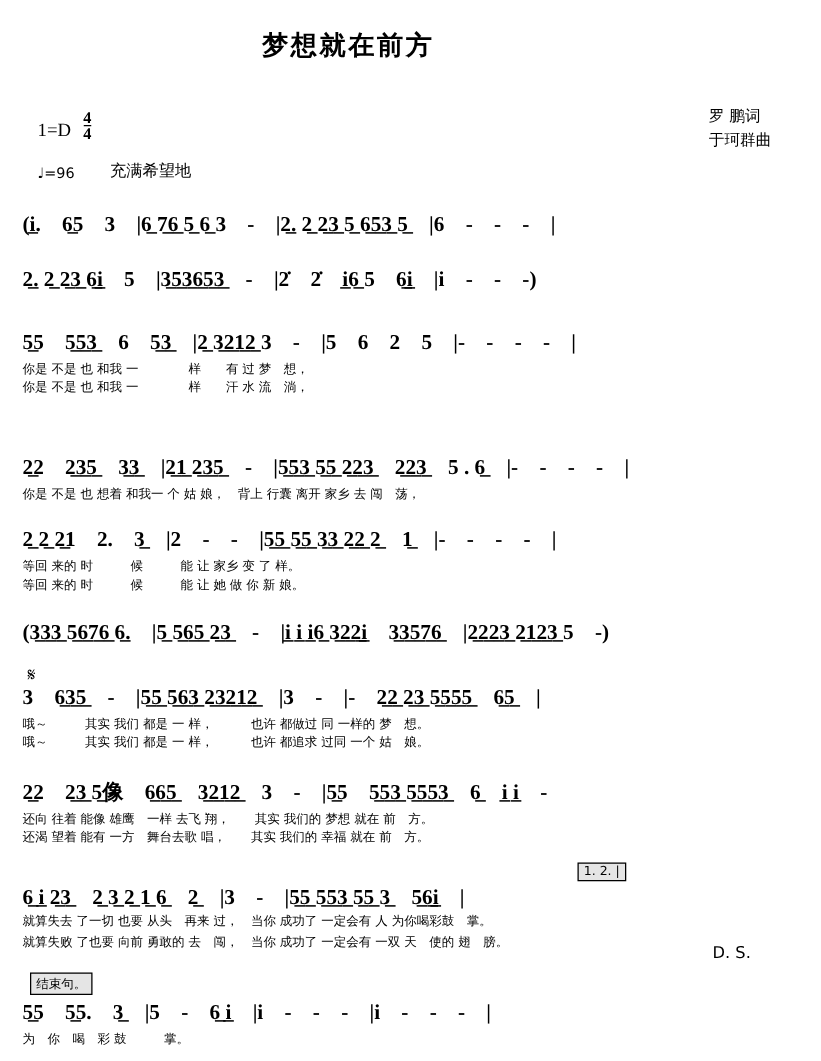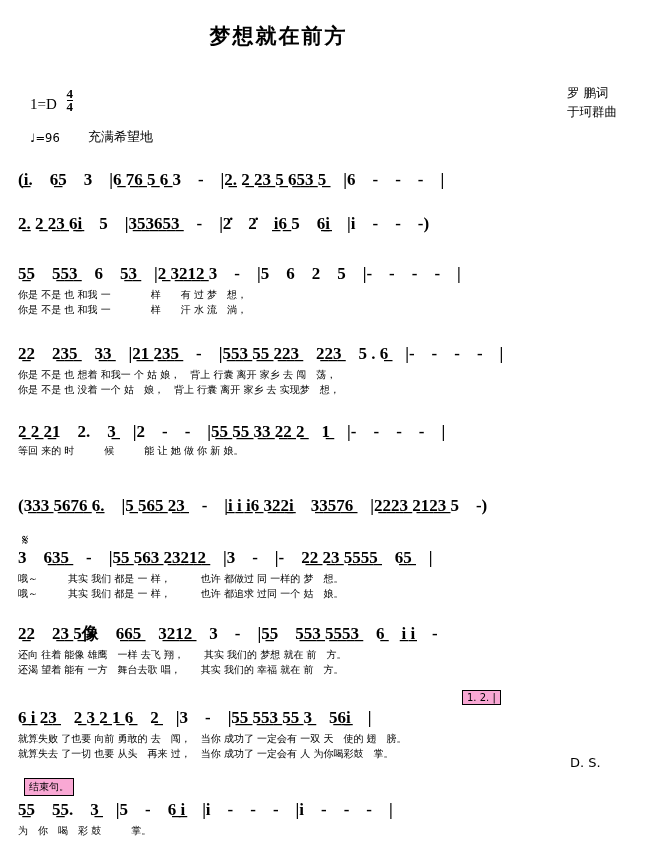--- a/index.html
+++ b/index.html
@@ -70,21 +70,21 @@
   .segno{
     position:absolute;left:22px;
     font-size:15px;
   }
   .endbox{
     position:absolute;
     border:1px solid #000;
     font-size:10px;
     padding:1px 4px;
     font-family:"DejaVu Sans", sans-serif;
-    background:#f9a8d4;
+    background:#e5e5e5;
   }
   .ds{
     position:absolute;
     font-size:13px;font-weight:normal;
     font-family:"DejaVu Sans", sans-serif;
   }
 </style>
 </head>
 <body>
 
@@ -115,28 +115,28 @@
   <div class="line" style="top:212px;">
     <div class="notes">2̲. 2̲ 2̲3̲ 6̲i̲　5　|3̲5̲3̲6̲5̲3̲　-　|2̇　2̇　i̲6̲ 5　6̲i̲　|i　-　-　-)</div>
   </div>
 
   <div class="line" style="top:262px;">
     <div class="notes">5̲5　5̲5̲3̲　6　5̲3̲　|2̲ 3̲2̲1̲2̲ 3　-　|5　6　2　5　|-　-　-　-　|</div>
     <div class="lyric">你是 不是 也 和我 一　　　　样　　有 过 梦　想，</div>
     <div class="lyric lyric2">你是 不是 也 和我 一　　　　样　　汗 水 流　淌，</div>
   </div>
 
-  <div class="line" style="top:342px;">
+  <div class="line" style="top:362px;">
     <div class="notes">2̲2　2̲3̲5̲　3̲3̲　|2̲1̲ 2̲3̲5̲　-　|5̲5̲3̲ 5̲5̲ 2̲2̲3̲　2̲2̲3̲　5 . 6̲　|-　-　-　-　|</div>
     <div class="lyric">你是 不是 也 想着 和我一 个 姑 娘，　背上 行囊 离开 家乡 去 闯　荡，</div>
-    <div class="lyric lyric2">你是 不是 也 没着 一个 姑　娘，　背上 行囊 离开 家乡 去 实现梦　想，</div>
   </div>
 
   <div class="line" style="top:420px;">
     <div class="notes">2̲ 2̲ 2̲1　2.　3̲　|2　-　-　|5̲5̲ 5̲5̲ 3̲3̲ 2̲2̲ 2̲　1̲　|-　-　-　-　|</div>
+    <div class="lyric">等回 来的 时　　　候　　　能 让 家乡 变 了 样。</div>
     <div class="lyric lyric2">等回 来的 时　　　候　　　能 让 她 做 你 新 娘。</div>
   </div>
 
   <div class="line" style="top:494px;">
     <div class="notes">(3̲3̲3̲ 5̲6̲7̲6̲ 6̲.　|5̲ 5̲6̲5̲ 2̲3̲　-　|i̲ i̲ i̲6̲ 3̲2̲2̲i̲　3̲3̲5̲7̲6̲　|2̲2̲2̲3̲ 2̲1̲2̲3̲ 5　-)</div>
   </div>
 
   <div class="segno" style="top:532px;">𝄋</div>
 
   <div class="line" style="top:546px;">
@@ -148,22 +148,22 @@
   <div class="line" style="top:622px;">
     <div class="notes">2̲2　2̲3̲ 5̲像　6̲6̲5̲　3̲2̲1̲2̲　3　-　|5̲5　5̲5̲3̲ 5̲5̲5̲3̲　6̲　i̲ i̲　-</div>
     <div class="lyric">还向 往着 能像 雄鹰　一样 去飞 翔，　　其实 我们的 梦想 就在 前　方。</div>
     <div class="lyric lyric2">还渴 望着 能有 一方　舞台去歌 唱，　　其实 我们的 幸福 就在 前　方。</div>
   </div>
 
   <div class="endbox" style="left:462px;top:690px;">1. 2. |</div>
 
   <div class="line" style="top:706px;">
     <div class="notes">6̲ i̲ 2̲3̲　2̲ 3̲ 2̲ 1̲ 6̲　2̲　|3　-　|5̲5̲ 5̲5̲3̲ 5̲5̲ 3̲　5̲6̲i̲　|</div>
+    <div class="lyric lyric2">就算失去 了一切 也要 从头　再来 过，　当你 成功了 一定会有 人 为你喝彩鼓　掌。</div>
     <div class="lyric">就算失败 了也要 向前 勇敢的 去　闯，　当你 成功了 一定会有 一双 天　使的 翅　膀。</div>
-    <div class="lyric lyric2">就算失去 了一切 也要 从头　再来 过，　当你 成功了 一定会有 人 为你喝彩鼓　掌。</div>
   </div>
 
   <div class="ds" style="left:570px;top:755px;">D. S.</div>
 
   <div class="endbox" style="left:24px;top:778px;">结束句。</div>
 
   <div class="line" style="top:798px;">
     <div class="notes">5̲5　5̲5.　3̲　|5　-　6̲ i̲　|i　-　-　-　|i　-　-　-　|</div>
     <div class="lyric">为　你　喝　彩 鼓　　　掌。</div>
   </div>

